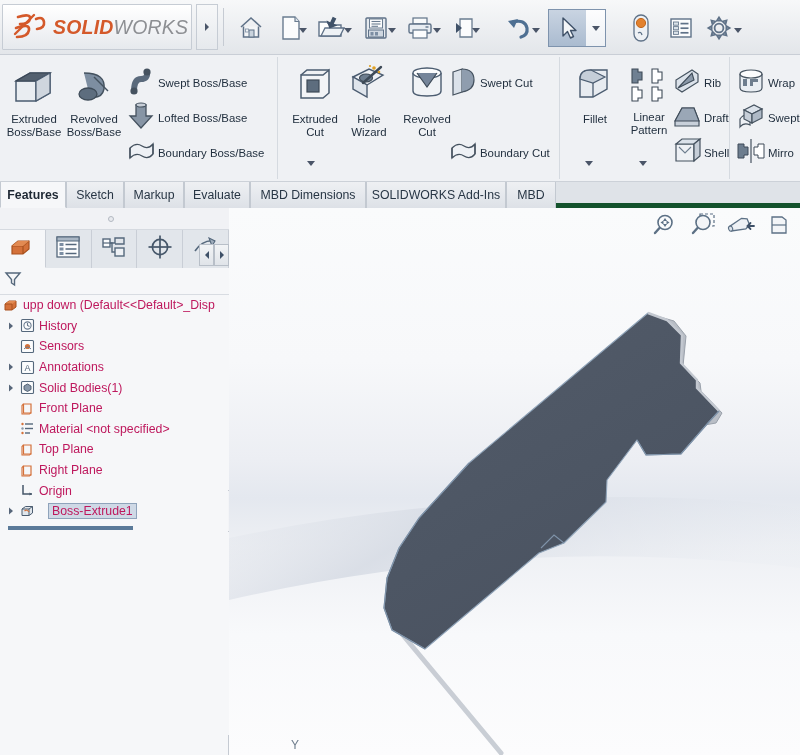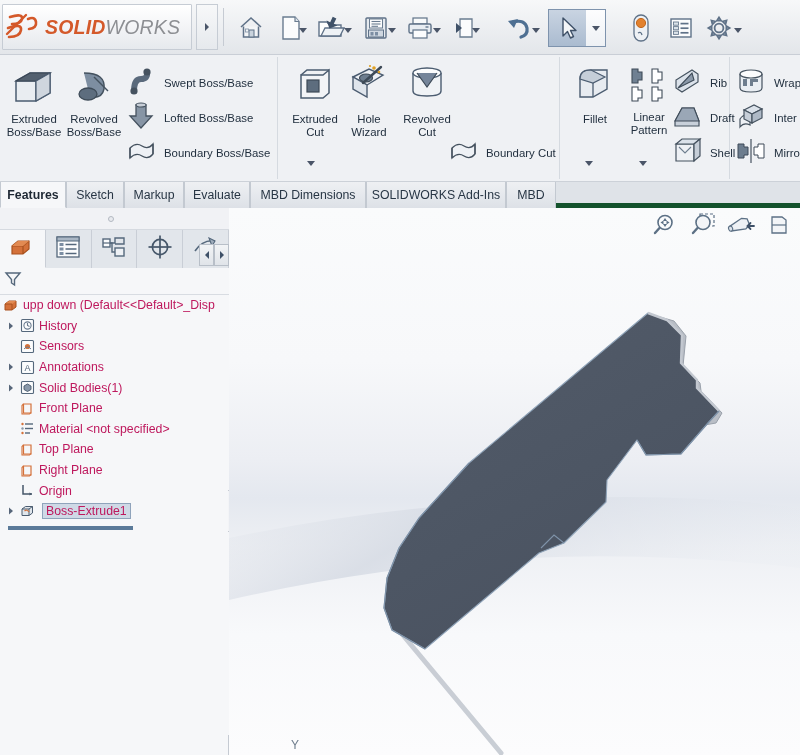--- a/index.html
+++ b/index.html
@@ -20,21 +20,21 @@
   .titlebar {
     position: absolute; left: 0; top: 0; width: 800px; height: 55px;
     background: linear-gradient(180deg,#f7f8f9 0%, #eceef1 55%, #e3e6ea 100%);
     border-bottom: 1px solid #c9ced6;
   }
   .logo-box {
     position: absolute; left: 2px; top: 4px; width: 190px; height: 46px;
     background: linear-gradient(180deg,#ffffff 0%,#f4f5f7 48%,#e6e9ed 100%);
     border: 1px solid #c6ccd4;
     border-radius: 1px;
-    display: flex; align-items: center; padding-left: 0;
+    display: flex; align-items: center; padding-left: 8px;
   }
   .logo-mark { width: 38px; height: 34px; flex: 0 0 38px; }
   .logo-text {
     margin-left: 4px;
     font-size: 19.5px;
     letter-spacing: 0.2px;
     white-space: nowrap;
   }
   .logo-text .b { font-weight: bold; font-style: italic; color: #d4592a; }
   .logo-text .w { font-weight: normal; font-style: italic; color: #8d8f93; }
@@ -94,21 +94,21 @@
     width: 62px;
     text-align: center;
     cursor: default;
   }
   .rbig .lbl {
     font-size: 11.4px; color: #22303f; line-height: 13px;
     margin-top: 2px; white-space: pre-line;
   }
   .rsmall {
     position: absolute;
-    display: flex; align-items: center; gap: 8px;
+    display: flex; align-items: center; gap: 2px;
     height: 34px;
   }
   .rsmall .lbl { font-size: 11.4px; color: #22303f; white-space: nowrap; }
   .rdrop {
     position: absolute;
     width: 14px; height: 12px;
     display: flex; align-items: center; justify-content: center;
   }
 
   
@@ -197,21 +197,21 @@
   }
   .trow .ticon {
     width: 18px; flex: 0 0 18px;
     display: flex; align-items: center; justify-content: center;
   }
   .trow .tlabel { margin-left: 3px; }
   .trow.selected .tlabel {
     background: #cfd9e6;
     border: 1px solid #8fa3bb;
     padding: 0 3px;
-    margin-left: 6px;
+    margin-left: 12px;
   }
   .sel-underline {
     position: absolute; left: 8px; width: 125px; height: 4px;
     background: #5b7a99;
   }
   .panel-splitter {
     position: absolute; left: 228px; top: 282px;
     width: 10px; height: 42px;
     background: #f3f4f7;
     border: 1px solid #c5cad2;
@@ -514,20 +514,29 @@
           <svg width="44" height="44" viewBox="0 0 44 44">
             <path d="M8 10 L8 28 Q8 33 22 33 Q36 33 36 28 L36 10" fill="#f0f3f6" stroke="#4b5c70" stroke-width="1.4"></path>
             <ellipse cx="22" cy="10" rx="14" ry="5" fill="#fbfcfd" stroke="#4b5c70" stroke-width="1.4"></ellipse>
             <path d="M12 10 L22 24 L32 10" fill="#75859a" stroke="#3d4a57" stroke-width="1.2"></path>
           </svg>
         </span>
         <div class="lbl">Revolved
 Cut</div>
       </div>
 
+      <div class="rsmall" style="left:170px; top:9px">
+        <span>
+          <svg width="30" height="30" viewBox="0 0 30 30">
+            <path d="M5 6 L14 3 L14 26 L5 29 Z" fill="#dbe2ea" stroke="#45525f" stroke-width="1.2"></path>
+            <path d="M14 3 Q26 3 26 14 Q26 24 14 26" fill="#8f9dae" stroke="#45525f" stroke-width="1.2"></path>
+          </svg>
+        </span>
+        <span class="lbl">Swept Cut</span>
+      </div>
 
 
       <div class="rsmall" style="left:170px; top:79px">
         <span>
           <svg width="30" height="30" viewBox="0 0 30 30">
             <path d="M4 12 Q10 6 16 10 Q22 14 27 8 L27 18 Q22 24 16 20 Q10 16 4 22 Z" fill="#eef1f5" stroke="#45525f" stroke-width="1.3"></path>
             <path d="M4 12 L4 22 M27 8 L27 18" stroke="#45525f" stroke-width="1.3" fill="none"></path>
           </svg>
         </span>
         <span class="lbl">Boundary Cut</span>
@@ -613,21 +622,21 @@
       </div>
       <div class="rsmall" style="left:6px; top:44px">
         <span>
           <svg width="30" height="30" viewBox="0 0 30 30">
             <path d="M4 18 Q8 12 14 15 L14 24 Q8 21 4 26 Z" fill="#eef1f5" stroke="#45525f" stroke-width="1.2"></path>
             <path d="M8 9 L18 4 L26 8 L16 13 Z" fill="#dbe2ea" stroke="#45525f" stroke-width="1.2"></path>
             <path d="M8 9 L8 18 L16 22 L16 13 Z" fill="#c6ced8" stroke="#45525f" stroke-width="1.2"></path>
             <path d="M16 13 L26 8 L26 17 L16 22 Z" fill="#aeb9c6" stroke="#45525f" stroke-width="1.2"></path>
           </svg>
         </span>
-        <span class="lbl">Inter</span>
+        <span class="lbl">Swept</span>
       </div>
       <div class="rsmall" style="left:6px; top:79px">
         <span>
           <svg width="30" height="30" viewBox="0 0 30 30">
             <path d="M2 8 L8 8 L8 11 L12 11 L12 19 L8 19 L8 22 L2 22 Z" fill="#6d7d8e" stroke="#3e4b58" stroke-width="1"></path>
             <line x1="15" y1="3" x2="15" y2="27" stroke="#45525f" stroke-width="1.2"></line>
             <path d="M28 8 L22 8 L22 11 L18 11 L18 19 L22 19 L22 22 L28 22 Z" fill="#ffffff" stroke="#3e4b58" stroke-width="1"></path>
           </svg>
         </span>
         <span class="lbl">Mirro</span>

